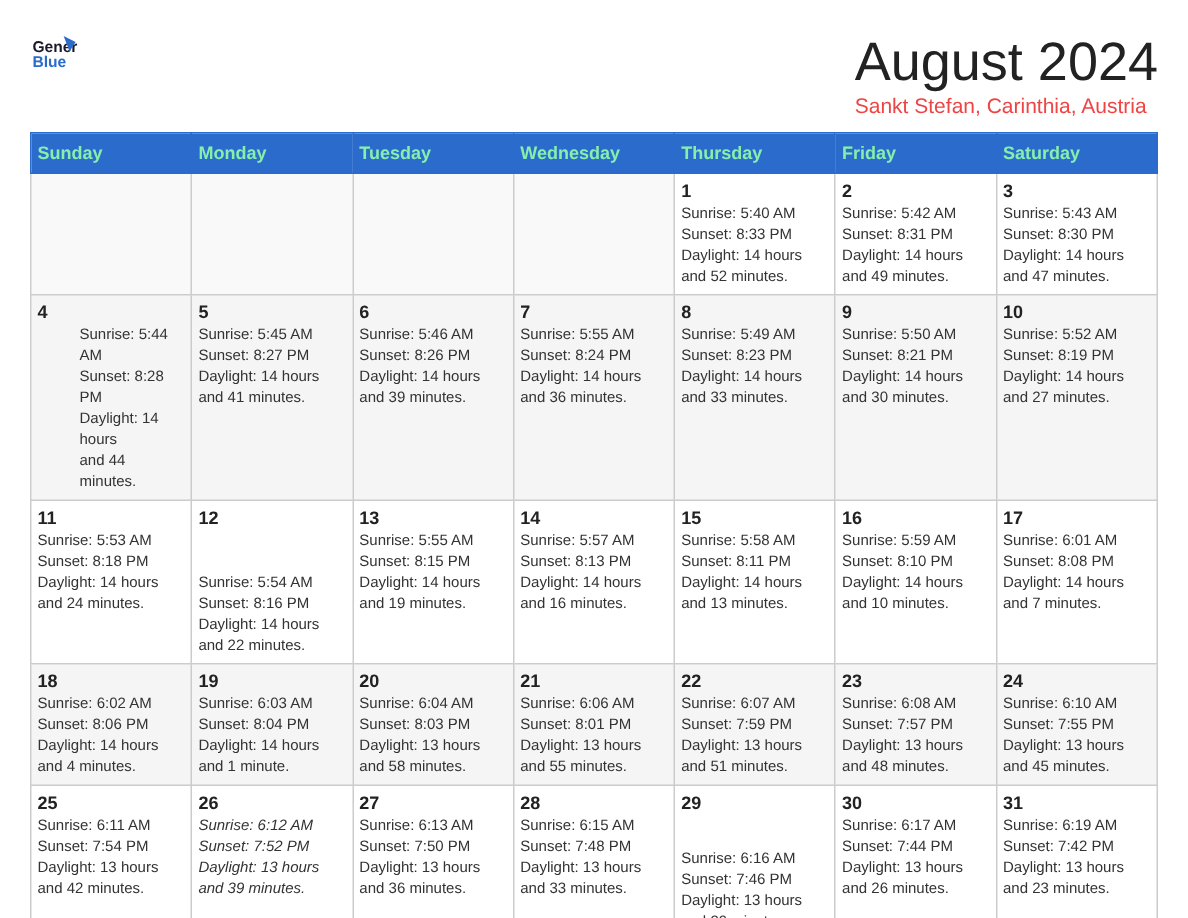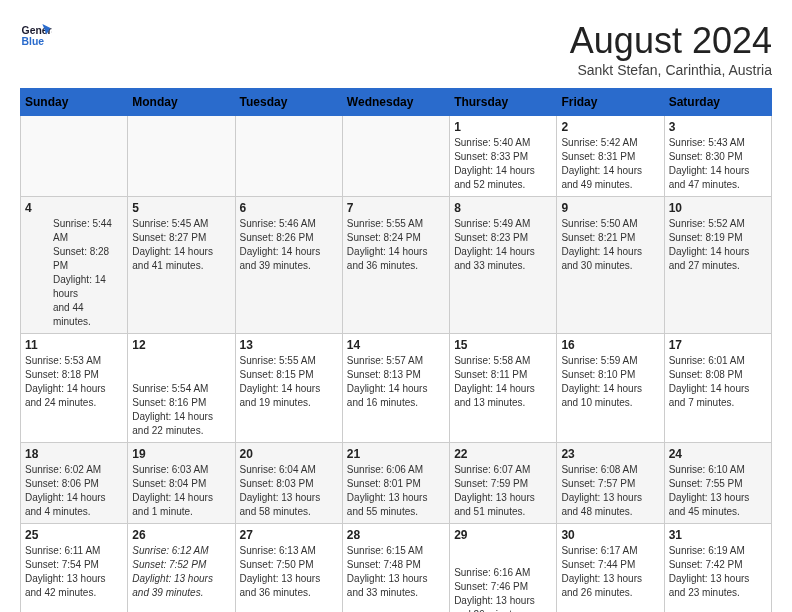--- a/index.html
+++ b/index.html
@@ -19,39 +19,39 @@
     .logo {
       display: flex;
       align-items: center;
       gap: 4px;
     }
     .logo-icon {
       width: 32px;
       height: 32px;
     }
     .title-section {
-      text-align: right;
+      text-align: left;
     }
     .month-title {
       font-size: 36px;
       color: #222;
       font-weight: normal;
     }
     .subtitle {
       font-size: 14px;
-      color: #404040;
+      color: #ef4444;
     }
     .calendar {
       width: 100%;
       border-collapse: collapse;
       font-size: 11px;
     }
     .calendar th {
       background: #2a6bcc;
-      color: #000000;
+      color: #86efac;
       padding: 6px 4px;
       text-align: left;
       font-size: 12px;
       border: 1px solid #2a6bcc;
     }
     .calendar td {
       border: 1px solid #ccc;
       vertical-align: top;
       padding: 4px;
       min-height: 80px;

